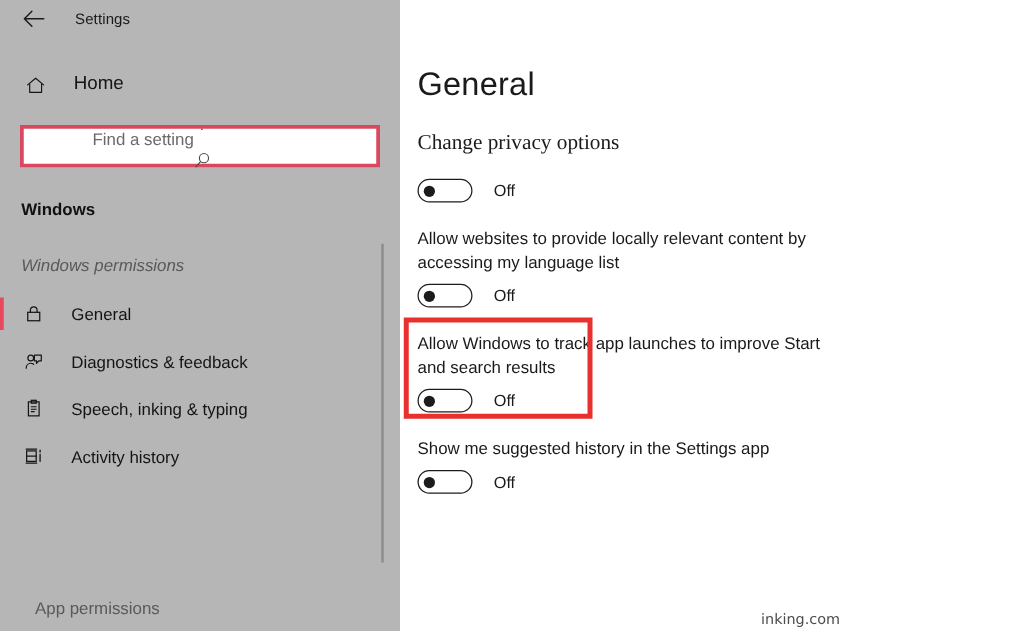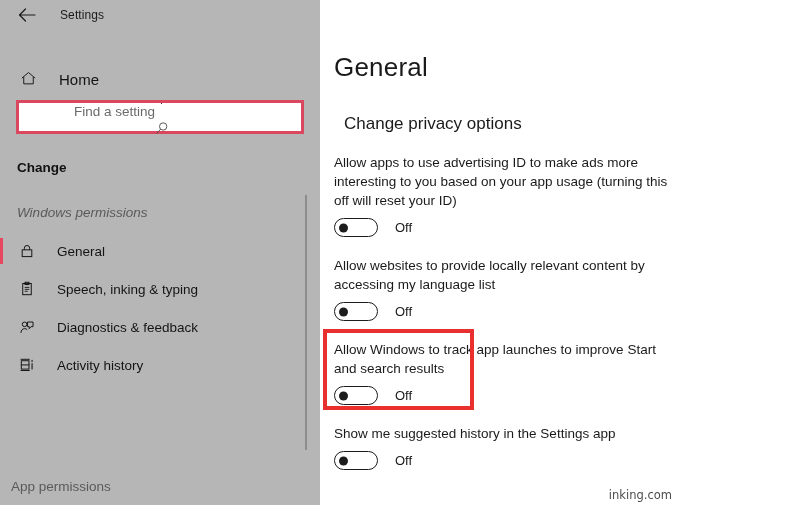--- a/index.html
+++ b/index.html
@@ -49,21 +49,21 @@
   .back-btn svg { display: block; }
   .app-title {
     font-size: 12px;
     color: #1b1b1b;
     margin-left: 20px;
     letter-spacing: 0.1px;
   }
 
   .home-row {
     display: flex;
-    align-items: flex-end;
+    align-items: flex-start;
     height: 30px;
     margin-top: 28px;
     padding-left: 18px;
   }
   .home-icon {
     width: 20px;
     height: 20px;
     display: flex;
     align-items: center;
     justify-content: center;
@@ -162,21 +162,21 @@
     color: #141414;
     margin-left: 20px;
   }
 
   .app-perm-label {
     position: absolute;
     left: 0;
     bottom: 11px;
     font-size: 13.5px;
     color: #5a5a5a;
-    padding-left: 11px;
+    padding-left: 28px;
   }
 
   .sb-track {
     position: absolute;
     right: 13px;
     top: 195px;
     width: 2px;
     height: 255px;
     background: #8d8d8d;
   }
@@ -196,22 +196,23 @@
     color: #1a1a1a;
     font-weight: normal;
     margin: 0;
     padding-top: 52px;
     letter-spacing: 0.2px;
   }
   .section-title {
     font-size: 17px;
     color: #1a1a1a;
     font-weight: normal;
-    margin: 10px;
+    margin: 0;
     padding-top: 21px;
+    font-family: Liberation Serif, serif;
   }
 
   .setting {
     margin-top: 19px;
   }
   .setting-text {
     font-size: 13.5px;
     color: #1a1a1a;
     line-height: 19px;
     max-width: 443px;
@@ -300,59 +301,59 @@
       <div class="search-caret"></div>
       <input class="search-input" type="text" placeholder="Find a setting" style="">
       <span class="search-icon">
         <svg width="15" height="15" viewBox="0 0 18 18" fill="none" aria-hidden="true">
           <circle cx="11" cy="6.6" r="4.4" stroke="currentColor" stroke-width="1.1"></circle>
           <path d="M7.7 10L3.3 15" stroke="currentColor" stroke-width="1.1" stroke-linecap="round"></path>
         </svg>
       </span>
     </div>
 
-    <div class="privacy-heading">Change</div>
+    <div class="privacy-heading">Windows</div>
 
     <div class="section-label">Windows permissions</div>
 
     <div class="nav-list">
 
       <div class="nav-item selected">
         <span class="accent"></span>
         <span class="nav-icon">
           <svg width="16" height="16" viewBox="0 0 18 18" fill="none" aria-hidden="true">
             <rect x="3.6" y="7.7" width="10.8" height="7.6" stroke="currentColor" stroke-width="1.1"></rect>
             <path d="M6 7.7V5.8a3 3 0 0 1 6 0v1.9" stroke="currentColor" stroke-width="1.1"></path>
           </svg>
         </span>
         <span class="nav-label">General</span>
       </div>
 
       <div class="nav-item">
 
         <span class="nav-icon">
           <svg width="16" height="16" viewBox="0 0 18 18" fill="none" aria-hidden="true">
+            <circle cx="6.3" cy="6" r="2.6" stroke="currentColor" stroke-width="1.1"></circle>
+            <path d="M2.2 15.2c0-2.6 1.9-4.4 4.1-4.4 1 0 1.9.3 2.6.9" stroke="currentColor" stroke-width="1.1" stroke-linecap="round"></path>
+            <path d="M9.6 3.4h6.2v5.2h-2.3l-2 2.3V8.6H9.6z" stroke="currentColor" stroke-width="1.1" stroke-linejoin="round"></path>
+          </svg>
+        </span>
+        <span class="nav-label">Diagnostics &amp; feedback</span>
+      </div>
+
+      <div class="nav-item">
+
+        <span class="nav-icon">
+          <svg width="16" height="16" viewBox="0 0 18 18" fill="none" aria-hidden="true">
             <rect x="4.2" y="2.8" width="9.6" height="12.6" stroke="currentColor" stroke-width="1.1"></rect>
             <rect x="6.8" y="1.4" width="4.4" height="2.6" stroke="currentColor" stroke-width="1.1"></rect>
             <path d="M6.4 7.2h5.2M6.4 9.4h5.2M6.4 11.6h3.4" stroke="currentColor" stroke-width="1"></path>
           </svg>
         </span>
         <span class="nav-label">Speech, inking &amp; typing</span>
-      </div>
-
-      <div class="nav-item">
-
-        <span class="nav-icon">
-          <svg width="16" height="16" viewBox="0 0 18 18" fill="none" aria-hidden="true">
-            <circle cx="6.3" cy="6" r="2.6" stroke="currentColor" stroke-width="1.1"></circle>
-            <path d="M2.2 15.2c0-2.6 1.9-4.4 4.1-4.4 1 0 1.9.3 2.6.9" stroke="currentColor" stroke-width="1.1" stroke-linecap="round"></path>
-            <path d="M9.6 3.4h6.2v5.2h-2.3l-2 2.3V8.6H9.6z" stroke="currentColor" stroke-width="1.1" stroke-linejoin="round"></path>
-          </svg>
-        </span>
-        <span class="nav-label">Diagnostics &amp; feedback</span>
       </div>
 
       <div class="nav-item">
 
         <span class="nav-icon">
           <svg width="16" height="16" viewBox="0 0 18 18" fill="none" aria-hidden="true">
             <rect x="2.6" y="4.2" width="8.6" height="9.4" stroke="currentColor" stroke-width="1.1"></rect>
             <path d="M2.2 2.6h9.4M2.2 15.2h9.4M2.6 8.9h8.6" stroke="currentColor" stroke-width="1.1" stroke-linecap="round"></path>
             <path d="M14.7 3.6v1.6M14.7 7.4v6.2" stroke="currentColor" stroke-width="1.2" stroke-linecap="round"></path>
           </svg>
@@ -366,21 +367,20 @@
 
     <div class="sb-track"></div>
   </div>
 
   <div class="content">
 
     <h1 class="page-title">General</h1>
     <h2 class="section-title">Change privacy options</h2>
 
     <div class="setting">
-      <div class="setting-text">Allow apps to use advertising ID to make ads more interesting to you based on your app usage (turning this off will reset your ID)</div>
       <div class="toggle-row">
         <div class="toggle">
           <span class="knob"></span>
         </div>
         <span class="toggle-state">Off</span>
       </div>
     </div>
 
     <div class="setting">
       <div class="setting-text">Allow websites to provide locally relevant content by accessing my language list</div>

